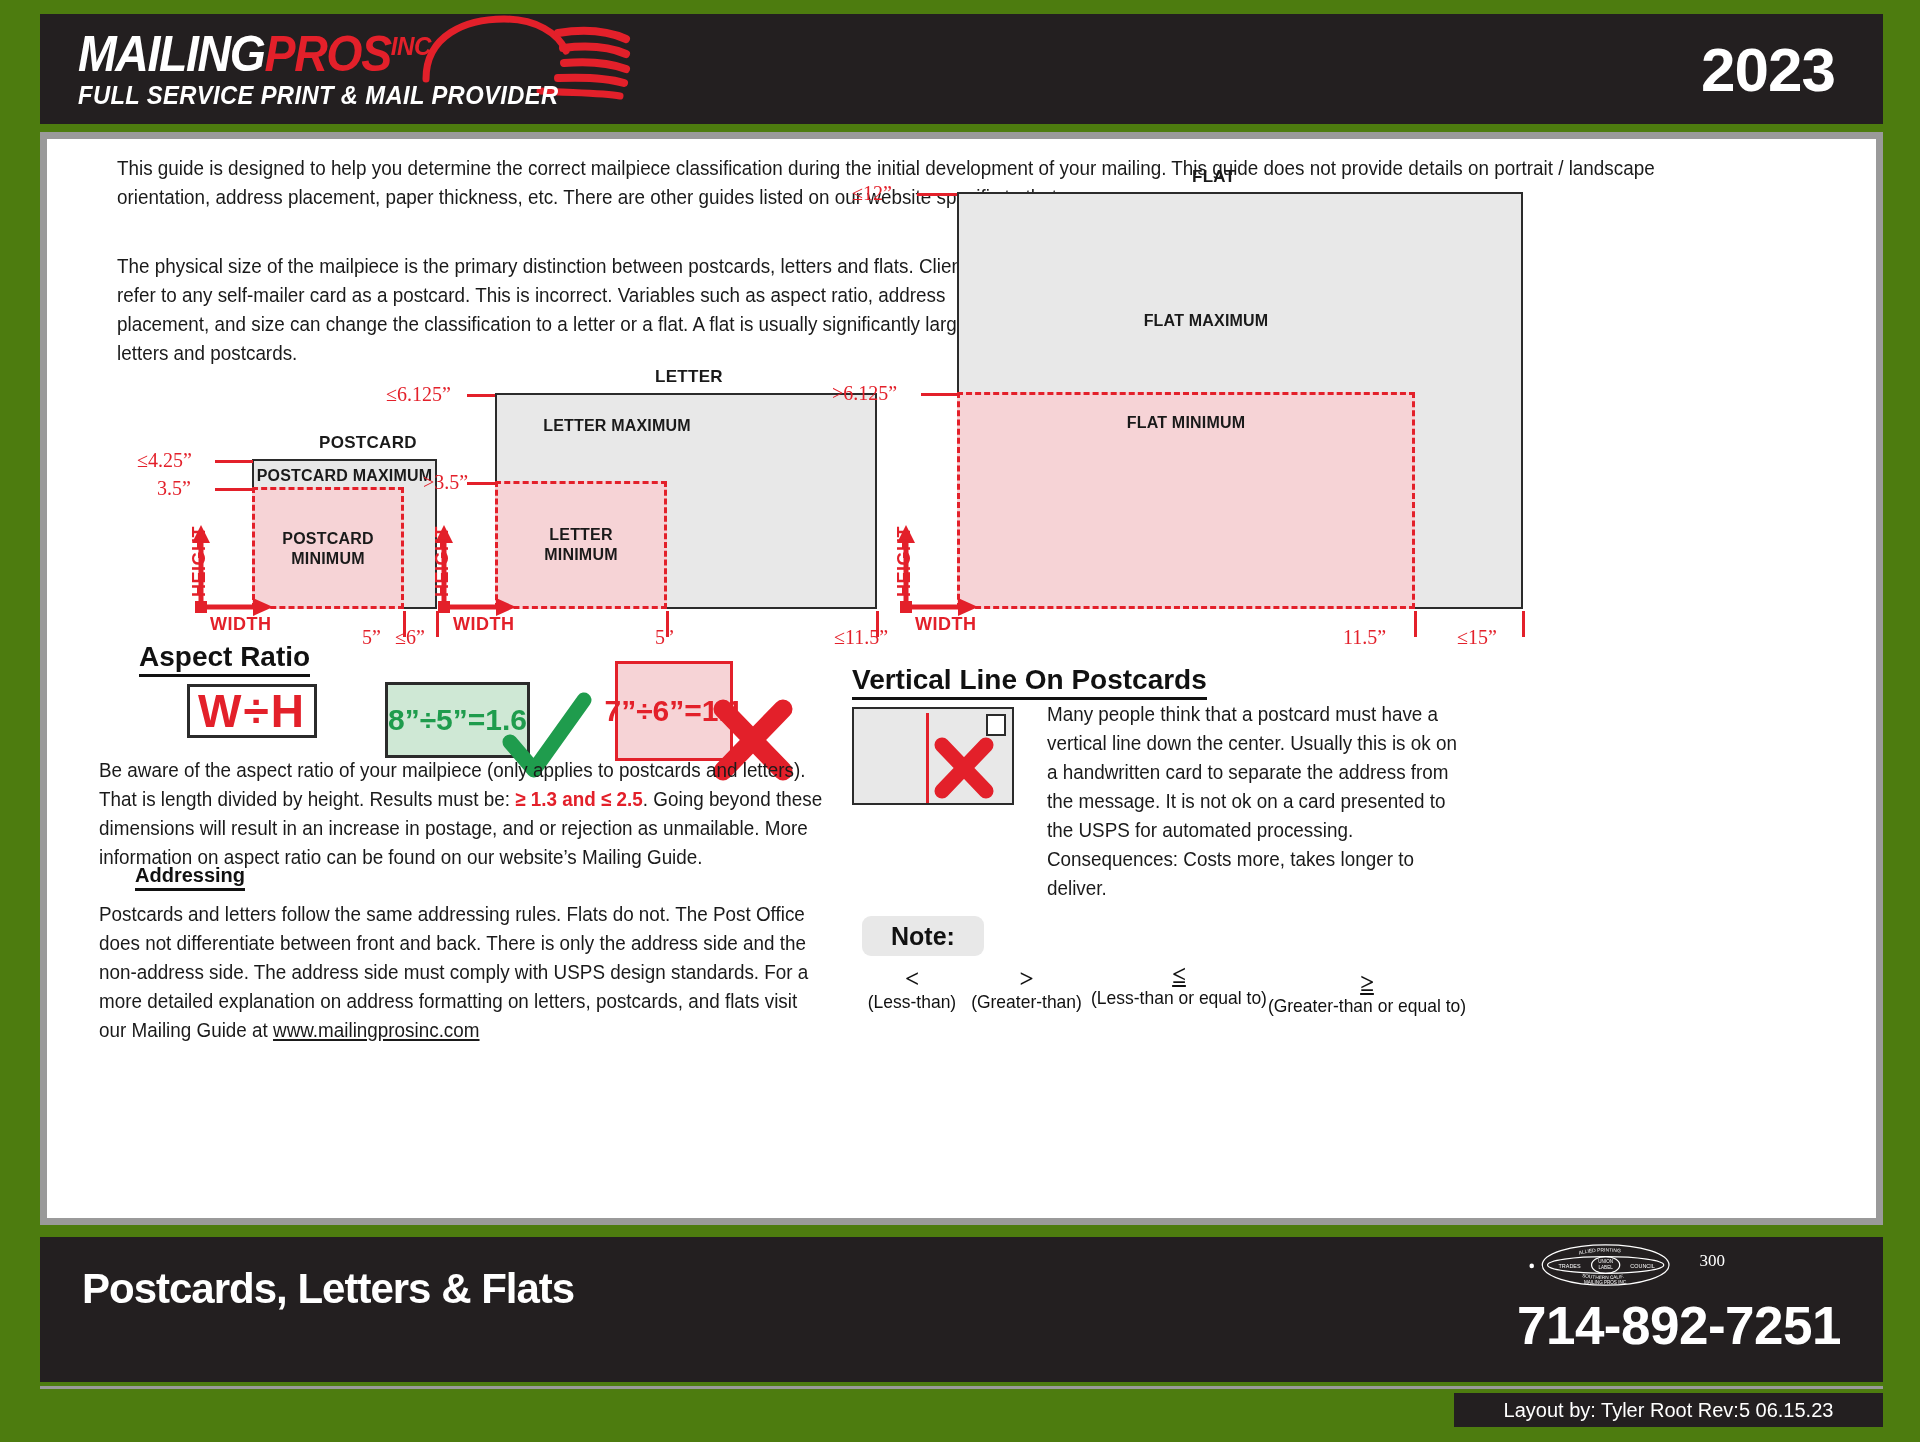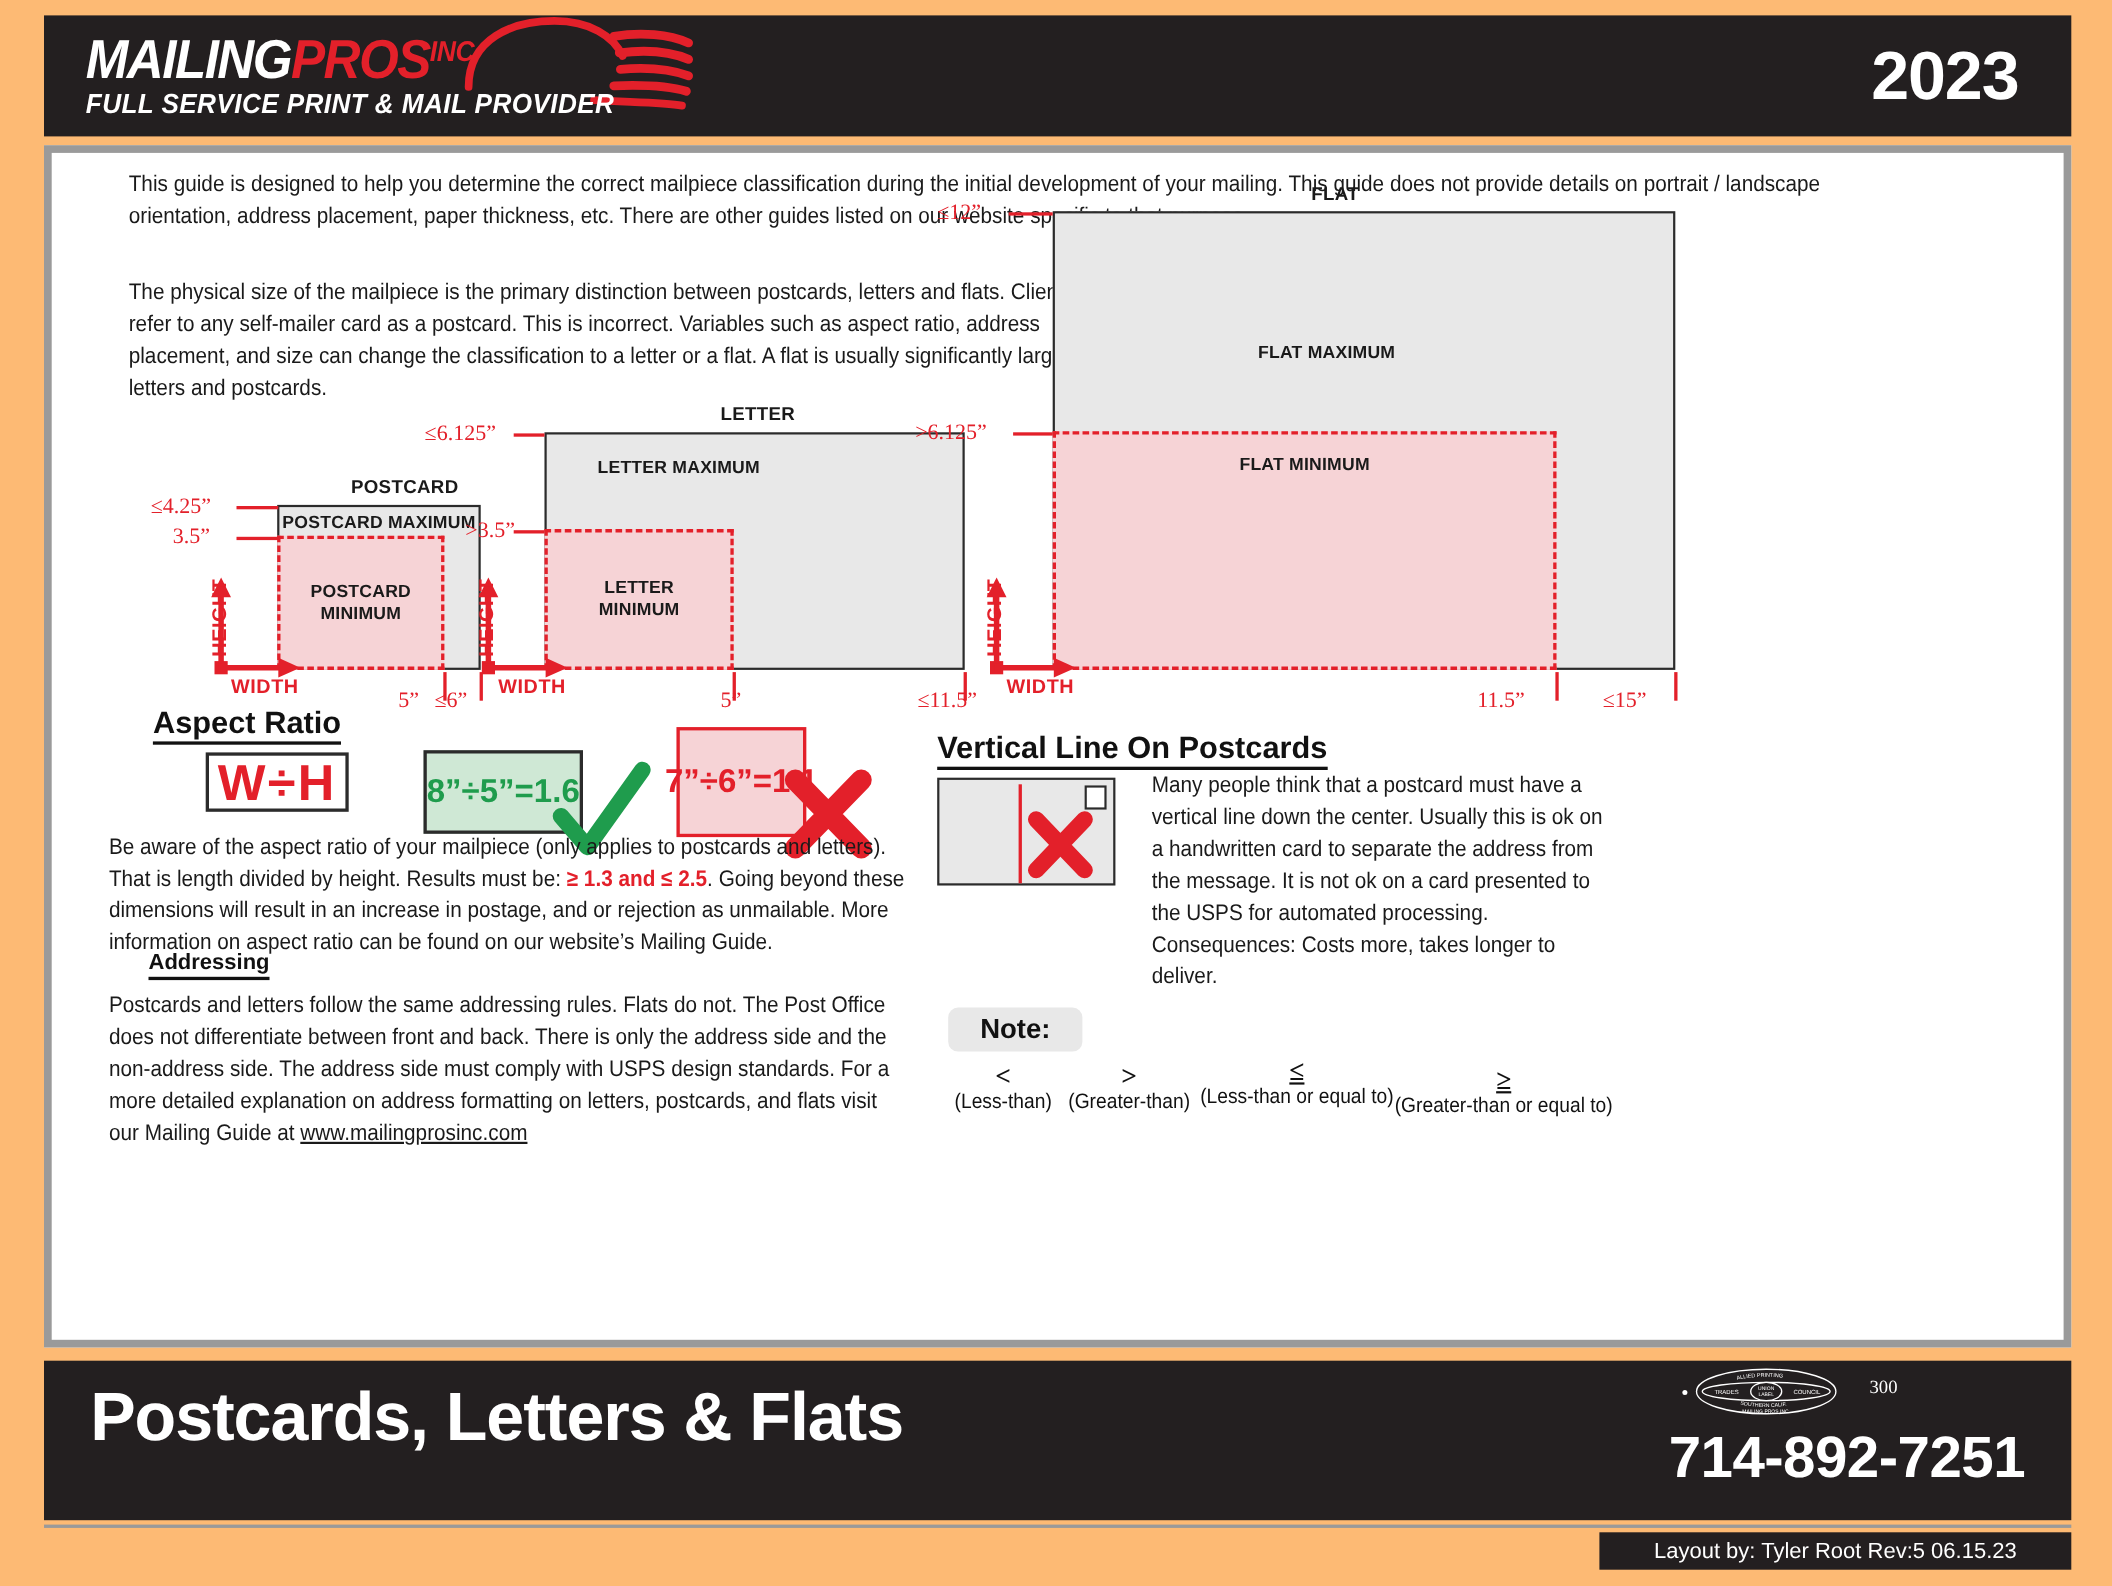--- a/index.html
+++ b/index.html
@@ -2,21 +2,21 @@
 <html><head>
 <meta charset="utf-8">
 <style>
   * { box-sizing: border-box; margin: 0; padding: 0; }
   html, body {
     width: 1920px; height: 1442px;
     background: #ffffff;
     font-family: "Liberation Sans", sans-serif;
     overflow: hidden;
   }
-  .page { position: relative; width: 1920px; height: 1442px; background: #fdba74; }
+  .page { position: relative; width: 1920px; height: 1442px; background: #4d7c0f; }
 
   
   .header {
     position: absolute; left: 40px; top: 14px; width: 1843px; height: 110px;
     background: #231f20;
     display: flex; align-items: center; justify-content: space-between;
   }
   .logo-block { position: relative; margin-left: 38px; width: 640px; height: 96px; }
   .logo-top {
     position: absolute; left: 0; top: 4px;
@@ -123,22 +123,22 @@
     font-size: 19px; color: #111; white-space: nowrap;
     transform: scaleX(0.92);
   }
 
   
   .footer {
     position: absolute; left: 40px; top: 1237px; width: 1843px; height: 145px;
     background: #231f20;
   }
   .foot-title {
-    position: absolute; left: 42px; top: 16px; color: #fff;
-    font-size: 62px; font-weight: bold; letter-spacing: -1px;
+    position: absolute; left: 42px; top: 28px; color: #fff;
+    font-size: 42px; font-weight: bold; letter-spacing: -1px;
   }
   .foot-phone {
     position: absolute; right: 42px; top: 58px; color: #fff;
     font-size: 53px; font-weight: bold; letter-spacing: -0.5px;
   }
   .union { position: absolute; right: 200px; top: 6px; width: 160px; height: 44px; }
   .union-count { position: absolute; right: 158px; top: 14px; color: #fff; font-size: 17px; font-family: "Liberation Serif", serif; }
   .credit-bar {
     position: absolute; left: 1454px; top: 1393px; width: 429px; height: 34px;
     background: #231f20; color: #fff;

